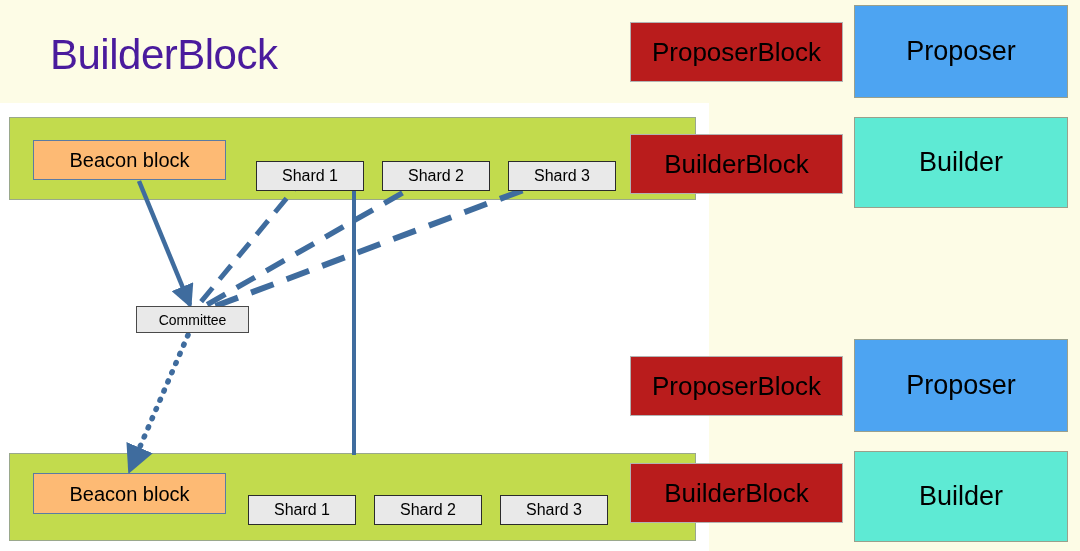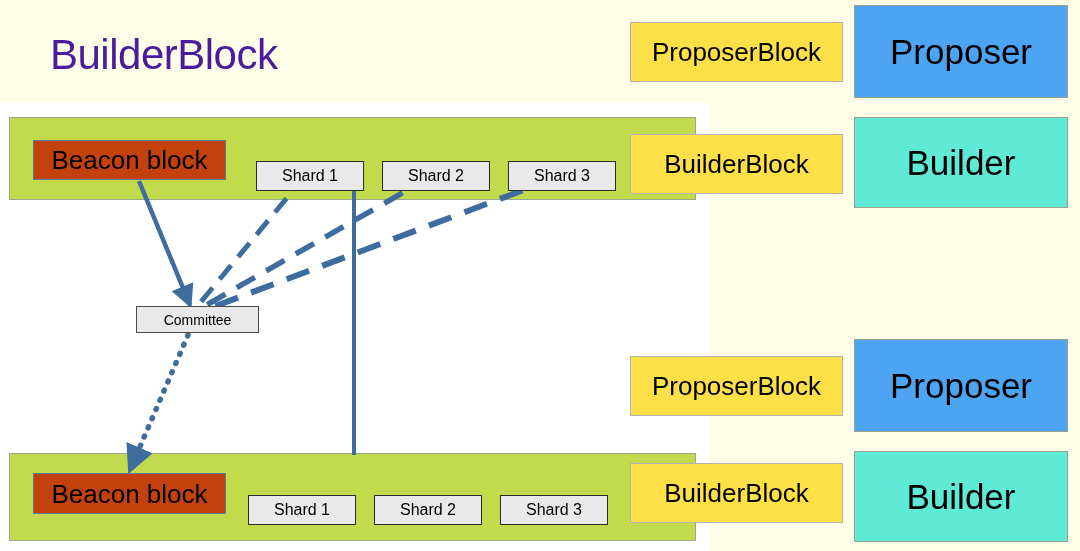--- a/index.html
+++ b/index.html
@@ -47,23 +47,23 @@
     box-sizing: border-box;
     display: flex;
     align-items: center;
     justify-content: center;
     color: #000000;
     white-space: nowrap;
     line-height: 1;
   }
 
   .beacon {
-    background: #c2410c;
+    background: #fdba74;
     border: 1.5px solid #5a7ba3;
-    font-size: 26px;
+    font-size: 20px;
   }
   #beacon-top    { left: 33px; top: 140px; width: 193px; height: 40px; }
   #beacon-bottom { left: 33px; top: 473px; width: 193px; height: 41px; }
 
   .shard {
     background: #e9e9e9;
     border: 1.5px solid #2b2b2b;
     font-size: 16px;
     margin-top: 17px;
   }
@@ -72,34 +72,34 @@
   #shard-top-3 { left: 508px; top: 144px; width: 108px; height: 30px; }
   #shard-bot-1 { left: 248px; top: 478px; width: 108px; height: 30px; }
   #shard-bot-2 { left: 374px; top: 478px; width: 108px; height: 30px; }
   #shard-bot-3 { left: 500px; top: 478px; width: 108px; height: 30px; }
 
   .committee {
     background: #e9e9e9;
     border: 1.5px solid #4a4a4a;
     font-size: 14px;
   }
-  #committee-node { left: 136px; top: 306px; width: 123px; height: 27px; }
+  #committee-node { left: 136px; top: 306px; width: 113px; height: 27px; }
 
   .block-label {
-    background: #fde047;
+    background: #b91c1c;
     border: 1.5px solid #b3b3b3;
     font-size: 26px;
   }
   #proposerblock-top { left: 630px; top: 22px;  width: 213px; height: 60px; }
   #builderblock-top  { left: 630px; top: 134px; width: 213px; height: 60px; }
   #proposerblock-bot { left: 630px; top: 356px; width: 213px; height: 60px; }
   #builderblock-bot  { left: 630px; top: 463px; width: 213px; height: 60px; }
 
   .actor {
-    font-size: 35px;
+    font-size: 27px;
     border: 1.5px solid #9aa08c;
     box-sizing: border-box;
     text-align: right;
   }
   .actor.proposer { background: #4da4f2; }
   .actor.builder  { background: #5eead4; }
   #proposer-top { left: 854px; top: 5px;   width: 214px; height: 93px; }
   #builder-top  { left: 854px; top: 117px; width: 214px; height: 91px; }
   #proposer-bot { left: 854px; top: 339px; width: 214px; height: 93px; }
   #builder-bot  { left: 854px; top: 451px; width: 214px; height: 91px; }

